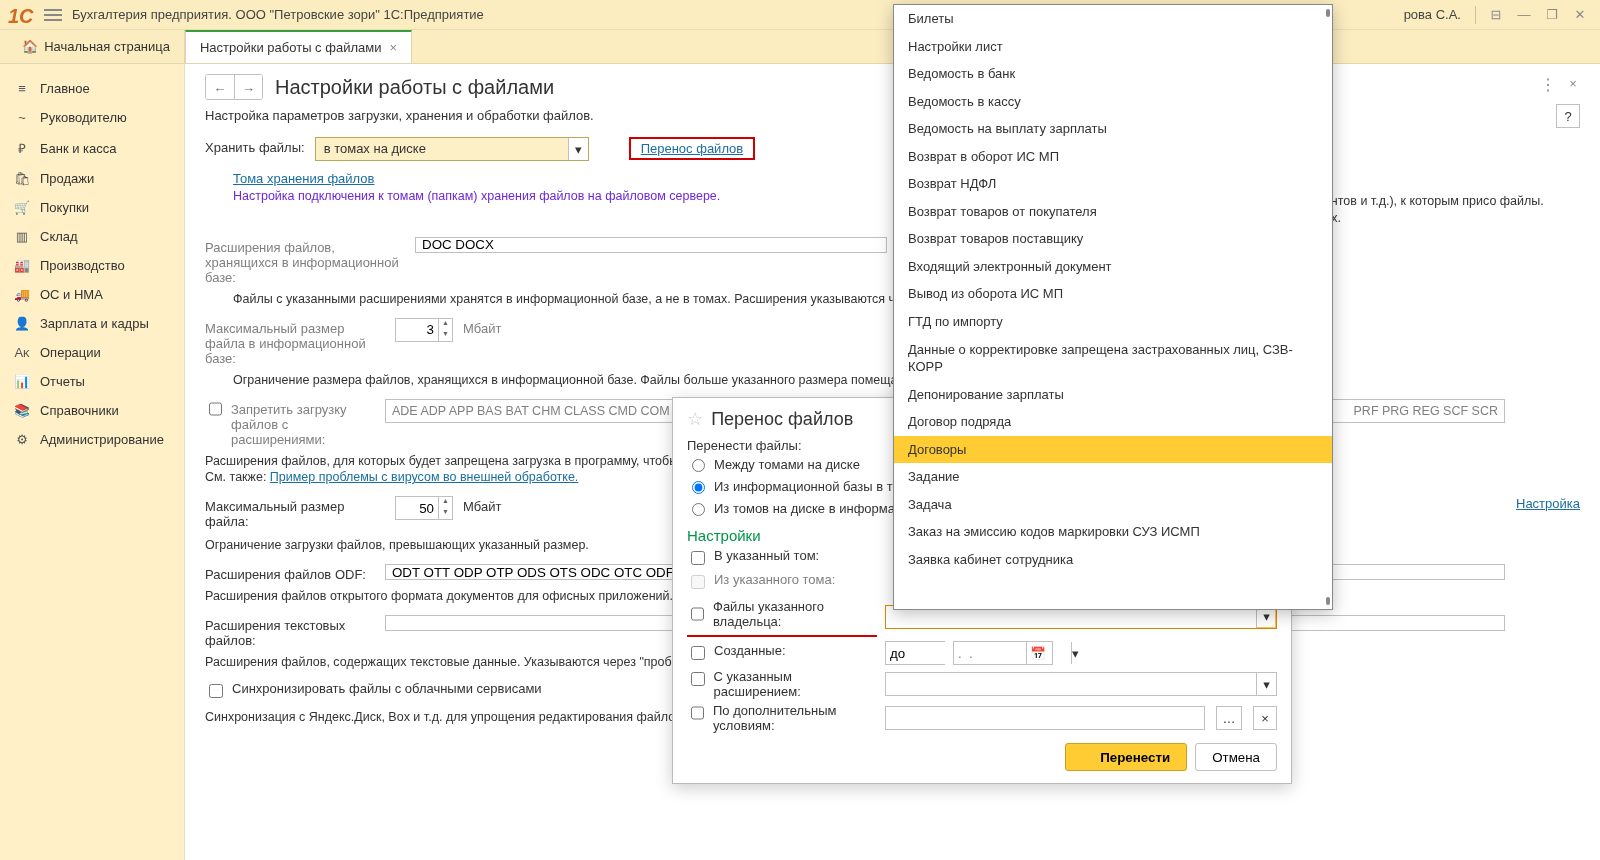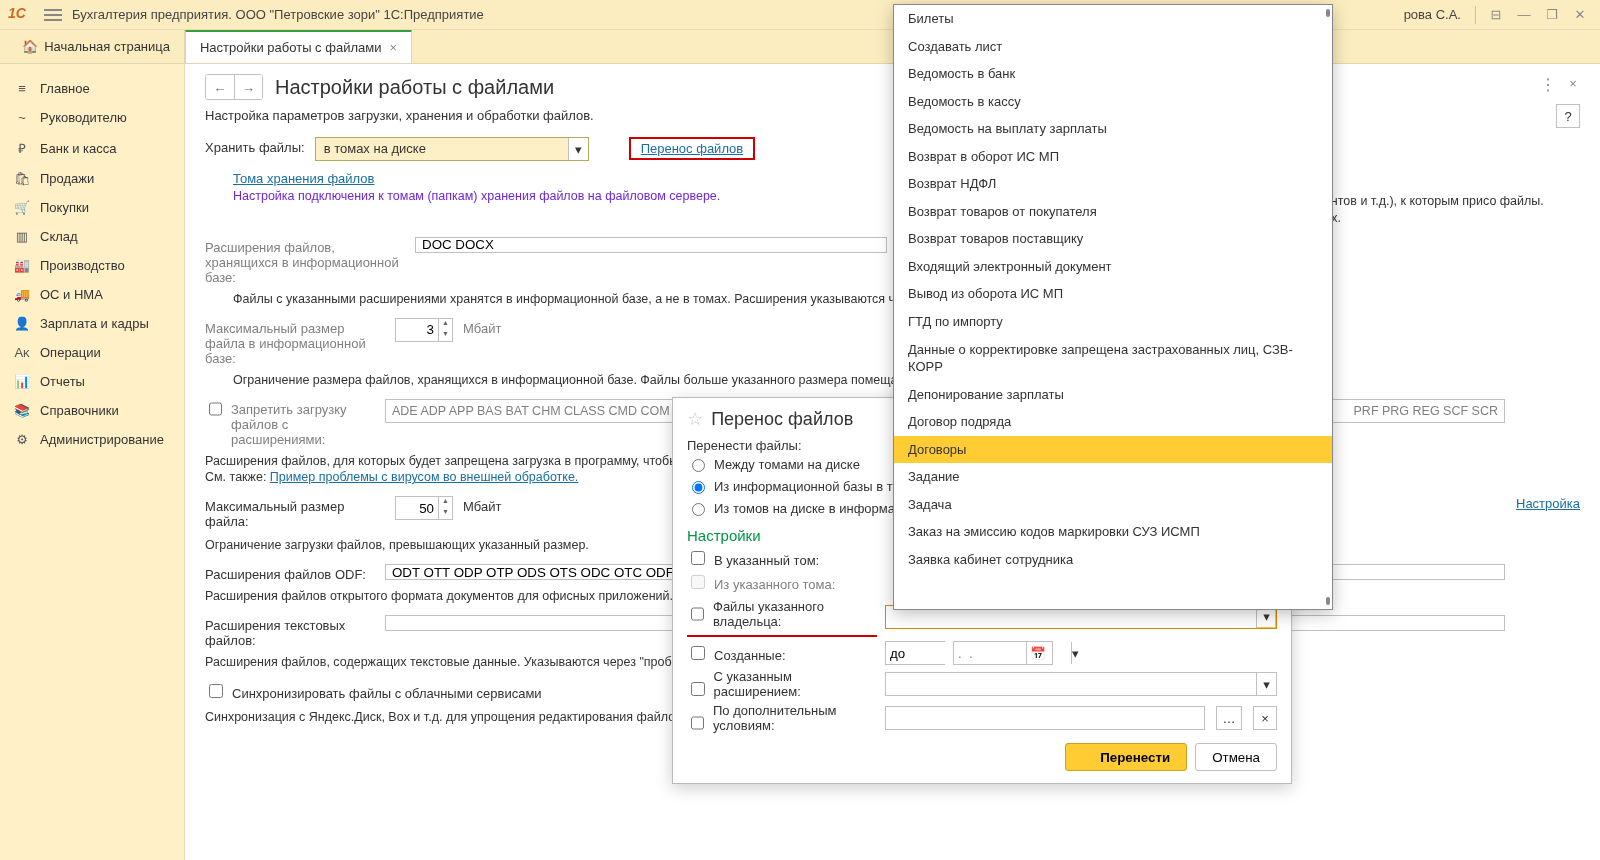--- a/index.html
+++ b/index.html
@@ -31,21 +31,21 @@
     background: var(--yellow-light);
     display: flex;
     align-items: center;
     padding: 0 8px;
     border-bottom: 1px solid #e8ddb3;
   }
   .title-bar .logo {
     width: 26px; height: 20px;
     color: #d2691e;
     font-weight: bold; font-style: italic;
-    font-size: 14px;
+    font-size: 20px;
   }
   .title-bar .hamburger {
     width: 18px; margin: 0 10px;
     display: flex; flex-direction: column; gap: 3px;
     cursor: pointer;
   }
   .title-bar .hamburger span { height: 2px; background: #888; }
   .title-bar .title { flex: 1; color: #444; }
   .title-bar .user { color: #444; margin-right: 10px; }
   .title-bar .wbtn {
@@ -134,21 +134,21 @@
   .select-yellow .dd { width: 20px; background: #fff; border-left: 1px solid var(--border);
     display: flex; align-items: center; justify-content: center; cursor: pointer; }
   .transfer-link-box {
     border: 2px solid var(--red);
     padding: 2px 10px;
     display: inline-block;
   }
   a.link { color: var(--link); text-decoration: underline; cursor: pointer; }
   .two-col { display: flex; gap: 30px; margin-top: 10px; }
   .two-col > div { flex: 1; }
-  .checkbox-line { display: flex; align-items: flex-end; gap: 6px; }
+  .checkbox-line { display: flex; align-items: flex-start; gap: 6px; }
   input[type=checkbox] { width: 14px; height: 14px; }
   input[type=checkbox].green { accent-color: #2a8f2a; }
   .desc-small { color: var(--muted); margin-top: 2px; font-size: 12.5px; line-height: 1.35; }
   .input-txt {
     border: 1px solid var(--border);
     height: 16px; padding: 2px 6px; background: #fff;
   }
   .spinner { display: flex; border: 1px solid var(--border); height: 24px; }
   .spinner input { width: 42px; border: none; text-align: right; padding-right: 4px; }
   .spinner .arrows { width: 14px; display: flex; flex-direction: column; border-left: 1px solid var(--border); }
@@ -521,21 +521,21 @@
 
   <div class="btns">
     <button class="btn primary">Перенести</button>
     <button class="btn">Отмена</button>
   </div>
 </div>
 
 <div class="dropdown-list">
   <div class="scroll" id="dd-scroll">
       <div class="opt">Билеты</div>
-      <div class="opt">Создавать лист</div>
+      <div class="opt">Настройки лист</div>
       <div class="opt">Ведомость в банк</div>
       <div class="opt">Ведомость в кассу</div>
       <div class="opt">Ведомость на выплату зарплаты</div>
       <div class="opt">Возврат в оборот ИС МП</div>
       <div class="opt">Возврат НДФЛ</div>
       <div class="opt">Возврат товаров от покупателя</div>
       <div class="opt">Возврат товаров поставщику</div>
       <div class="opt">Входящий электронный документ</div>
       <div class="opt">Вывод из оборота ИС МП</div>
       <div class="opt">ГТД по импорту</div>

